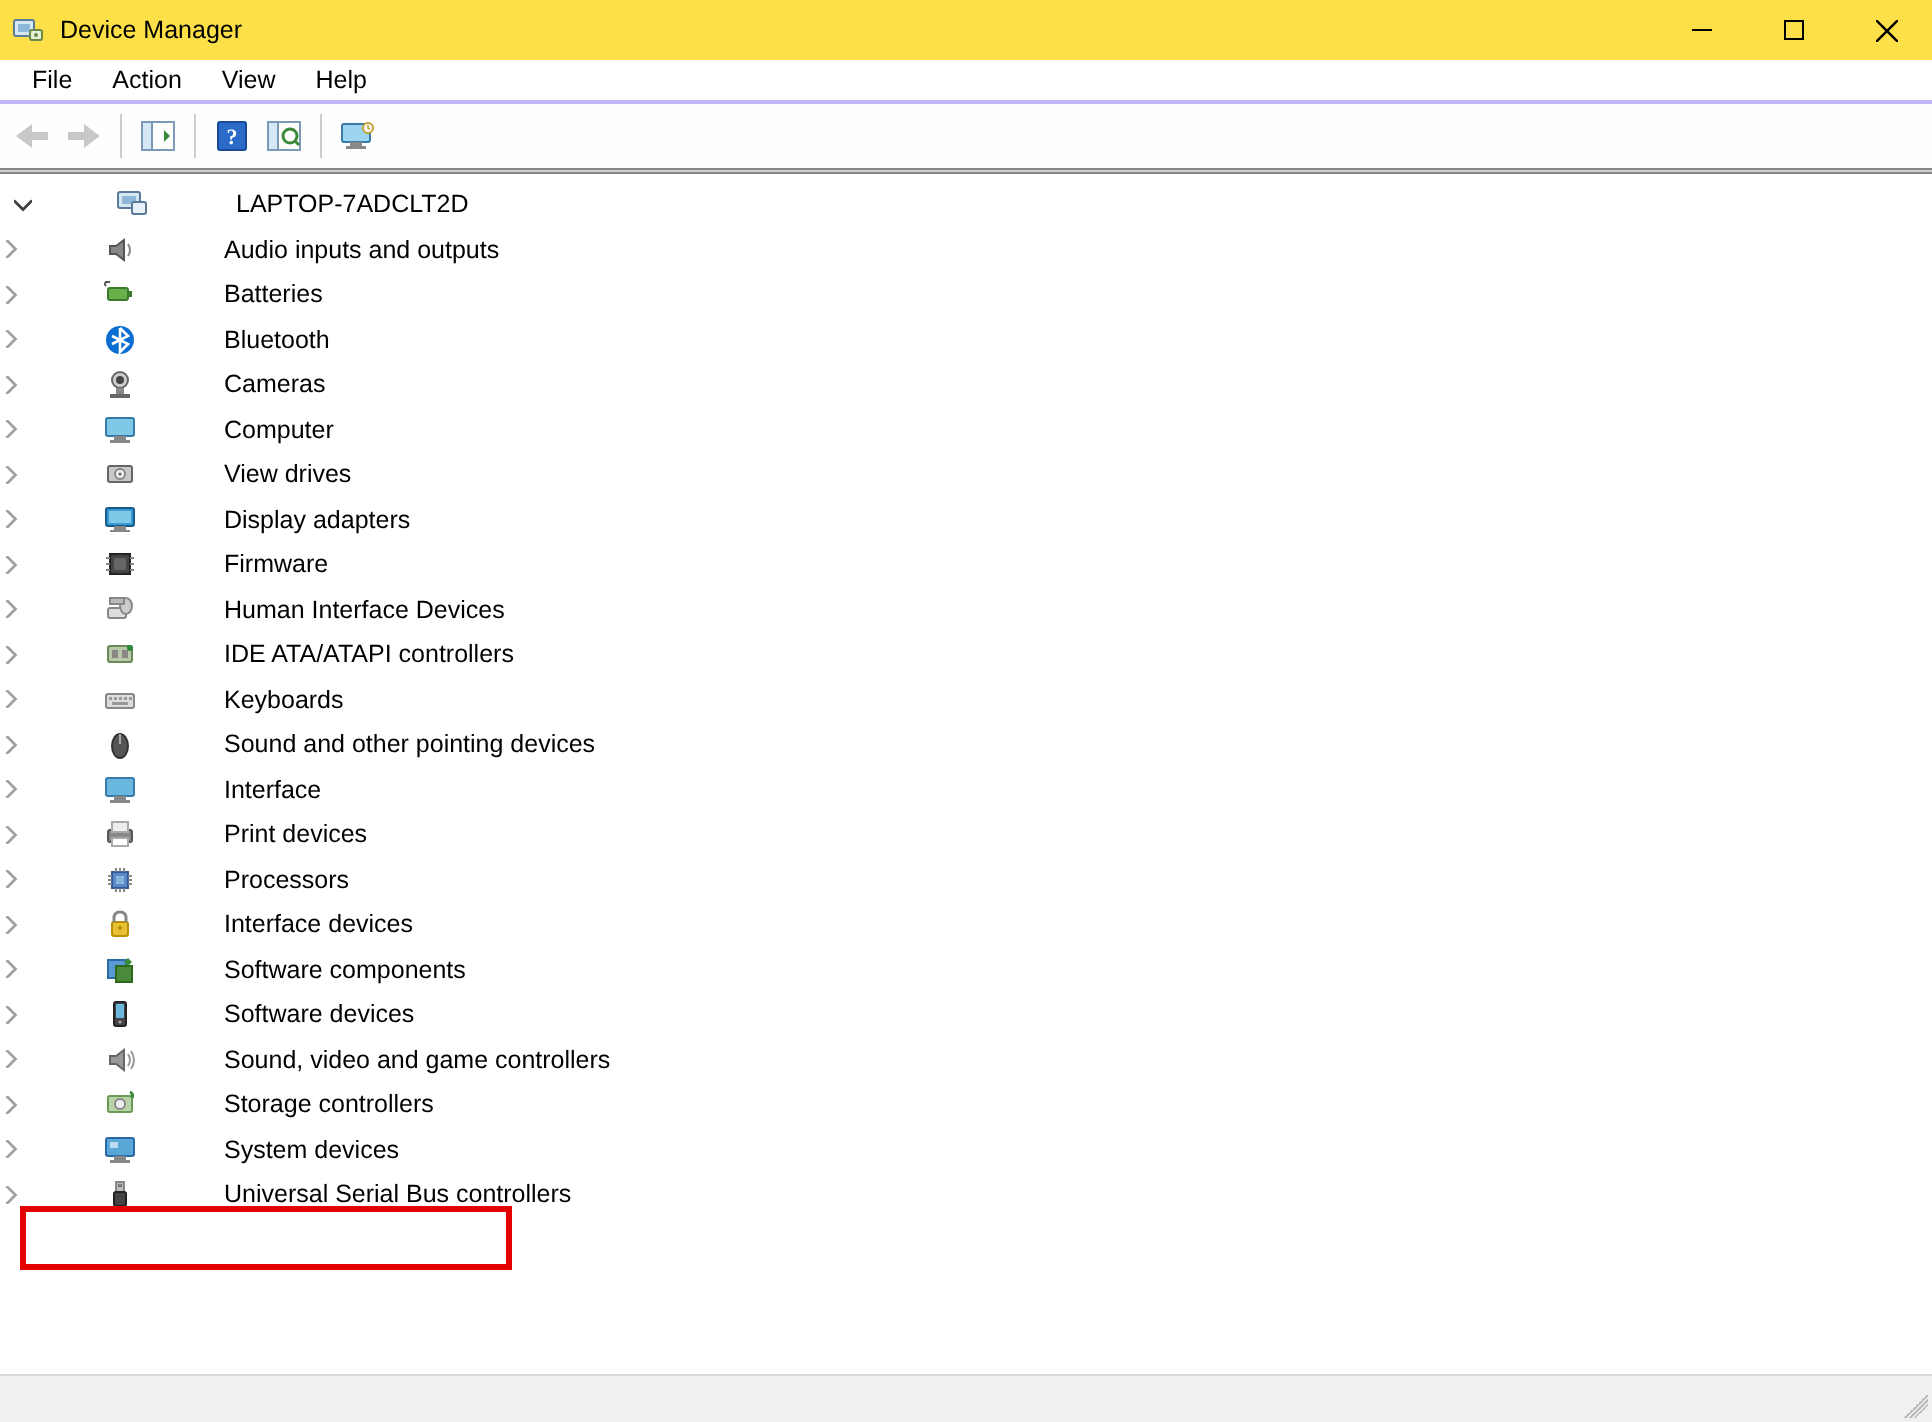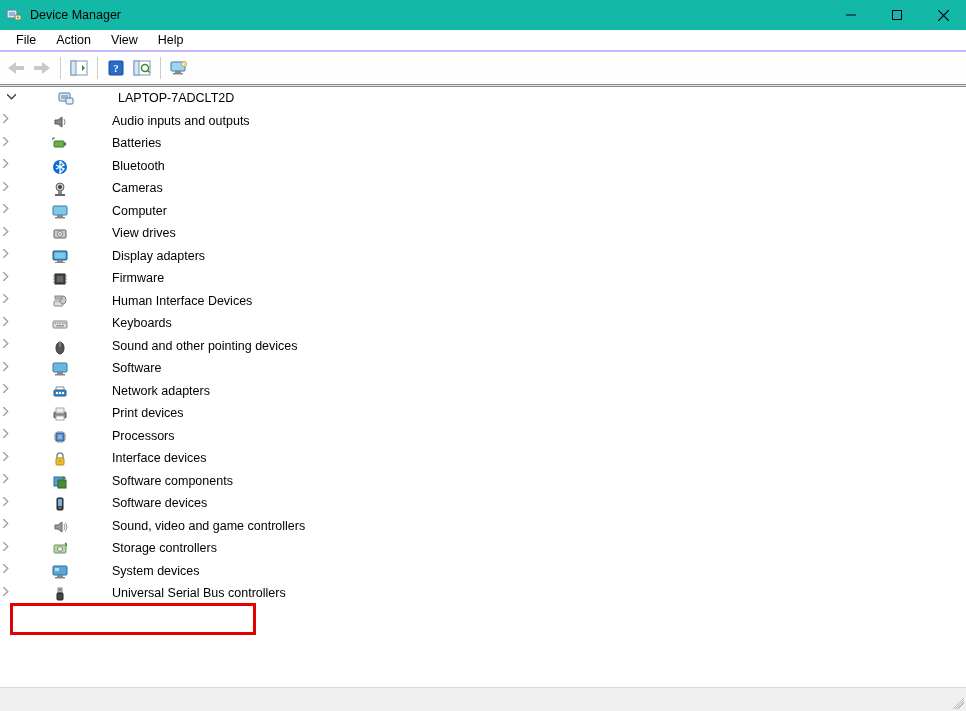--- a/index.html
+++ b/index.html
@@ -11,21 +11,21 @@
     background: #fff;
     color: #000;
     overflow: hidden;
   }
   
   .titlebar {
     height: 30px;
     display: flex;
     align-items: center;
     padding: 0 0 0 6px;
-    background: #14b8a6;
+    background: #fde047;
   }
   .titlebar .app-icon {
     width: 16px; height: 16px;
     margin-right: 8px;
   }
   .titlebar .title {
     flex: 0 0 auto;
     font-size: 12.5px;
   }
   .titlebar .spacer { flex: 1; }
@@ -76,20 +76,21 @@
   }
   
   .tree-area {
     height: calc(711px - 30px - 22px - 32px - 3px - 28px);
     overflow: auto;
     padding-top: 4px;
     font-size: 12.5px;
   }
   .tree-row {
     display: flex;
+    align-items: center;
     height: 22.5px;
     white-space: nowrap;
     gap: 38px;
   }
   .tree-chevron {
     width: 10px; height: 10px;
     margin-right: 4px;
     display:flex;align-items:center;justify-content:center;
   }
   .tree-icon {
@@ -366,20 +367,36 @@
         </span>
         <span class="tree-icon">
           <svg width="16" height="16" viewBox="0 0 16 16">
             <rect x="2" y="7" width="9" height="5" rx="1" fill="#ddd" stroke="#888"></rect>
             <ellipse cx="11" cy="6" rx="3" ry="4" fill="#ccc" stroke="#888"></ellipse>
             <rect x="3" y="2" width="7" height="3" fill="#bbb" stroke="#888"></rect>
           </svg>
         </span>
         <span class="tree-label">Human Interface Devices</span>
       </div>
+      <div class="tree-row child-row" id="row-9">
+        <span class="tree-chevron">
+          <svg width="9" height="9" viewBox="0 0 8 8">
+            <path d="M2 0 L6 4 L2 8" fill="none" stroke="#a0a0a0" stroke-width="1.2"></path>
+          </svg>
+        </span>
+        <span class="tree-icon">
+          <svg width="16" height="16" viewBox="0 0 16 16">
+            <rect x="2" y="4" width="12" height="8" rx="1" fill="#b8c8a8" stroke="#6a8a5a"></rect>
+            <rect x="4" y="6" width="3" height="4" fill="#888"></rect>
+            <rect x="9" y="6" width="3" height="4" fill="#888"></rect>
+            <circle cx="13" cy="5" r="1.5" fill="#2a8a3a"></circle>
+          </svg>
+        </span>
+        <span class="tree-label">IDE ATA/ATAPI controllers</span>
+      </div>
       <div class="tree-row child-row" id="row-10">
         <span class="tree-chevron">
           <svg width="9" height="9" viewBox="0 0 8 8">
             <path d="M2 0 L6 4 L2 8" fill="none" stroke="#a0a0a0" stroke-width="1.2"></path>
           </svg>
         </span>
         <span class="tree-icon">
           <svg width="16" height="16" viewBox="0 0 16 16">
             <rect x="1" y="5" width="14" height="7" rx="1" fill="#ddd" stroke="#888"></rect>
             <g fill="#999">
@@ -414,38 +431,21 @@
             <path d="M2 0 L6 4 L2 8" fill="none" stroke="#a0a0a0" stroke-width="1.2"></path>
           </svg>
         </span>
         <span class="tree-icon">
           <svg width="16" height="16" viewBox="0 0 16 16">
             <rect x="1" y="2" width="14" height="9" fill="#6ab8e0" stroke="#3a7aa8" rx="1"></rect>
             <rect x="5" y="11" width="6" height="2" fill="#888"></rect>
             <rect x="3" y="13" width="10" height="1.5" fill="#888"></rect>
           </svg>
         </span>
-        <span class="tree-label">Software</span>
-      </div>
-      <div class="tree-row child-row" id="row-13">
-        <span class="tree-chevron">
-          <svg width="9" height="9" viewBox="0 0 8 8">
-            <path d="M2 0 L6 4 L2 8" fill="none" stroke="#a0a0a0" stroke-width="1.2"></path>
-          </svg>
-        </span>
-        <span class="tree-icon">
-          <svg width="16" height="16" viewBox="0 0 16 16">
-            <rect x="2" y="6" width="12" height="6" rx="1" fill="#3a8ac4" stroke="#1a5a9a"></rect>
-            <rect x="4" y="8" width="2" height="2" fill="#fff"></rect>
-            <rect x="7" y="8" width="2" height="2" fill="#fff"></rect>
-            <rect x="10" y="8" width="2" height="2" fill="#fff"></rect>
-            <path d="M4 6 L4 3 L12 3 L12 6" fill="none" stroke="#888"></path>
-          </svg>
-        </span>
-        <span class="tree-label">Network adapters</span>
+        <span class="tree-label">Interface</span>
       </div>
       <div class="tree-row child-row" id="row-14">
         <span class="tree-chevron">
           <svg width="9" height="9" viewBox="0 0 8 8">
             <path d="M2 0 L6 4 L2 8" fill="none" stroke="#a0a0a0" stroke-width="1.2"></path>
           </svg>
         </span>
         <span class="tree-icon">
           <svg width="16" height="16" viewBox="0 0 16 16">
             <rect x="2" y="6" width="12" height="6" rx="1" fill="#888" stroke="#555"></rect>

